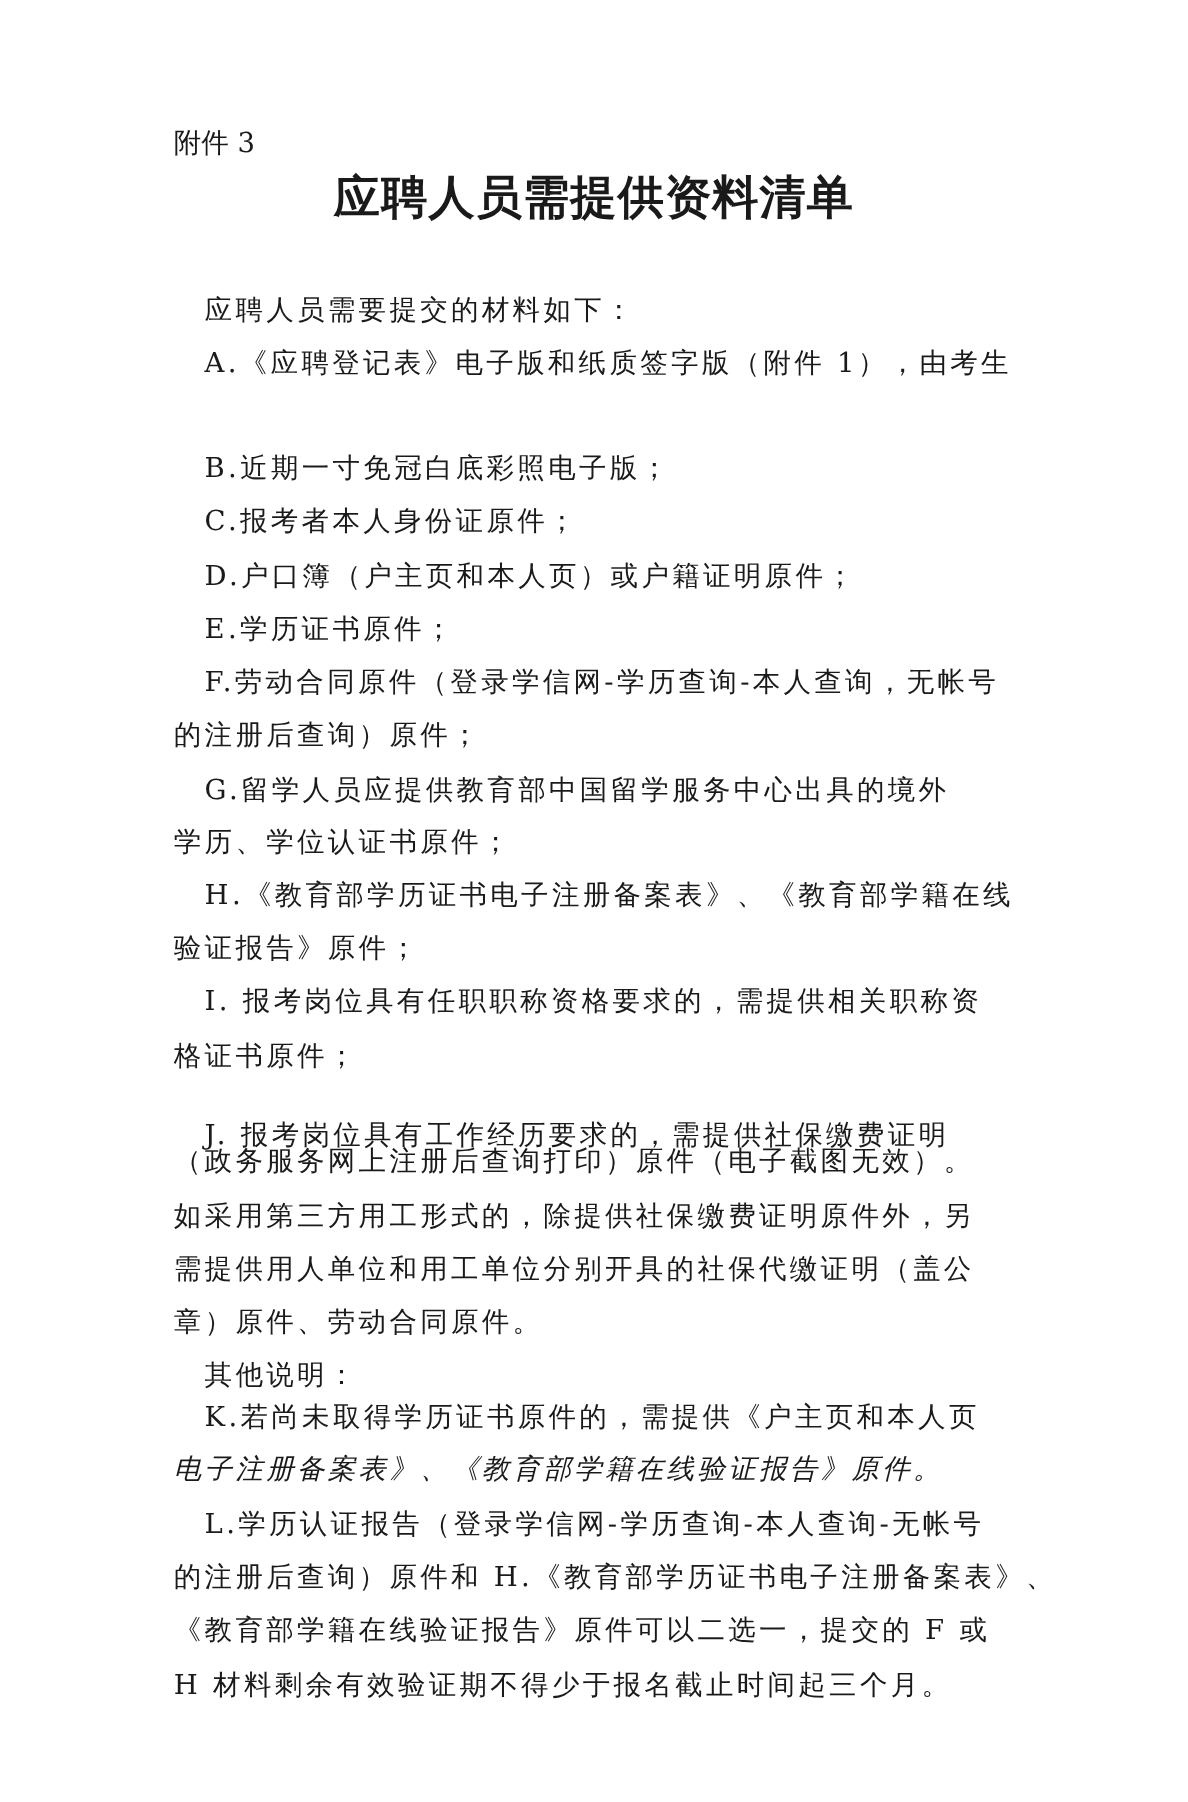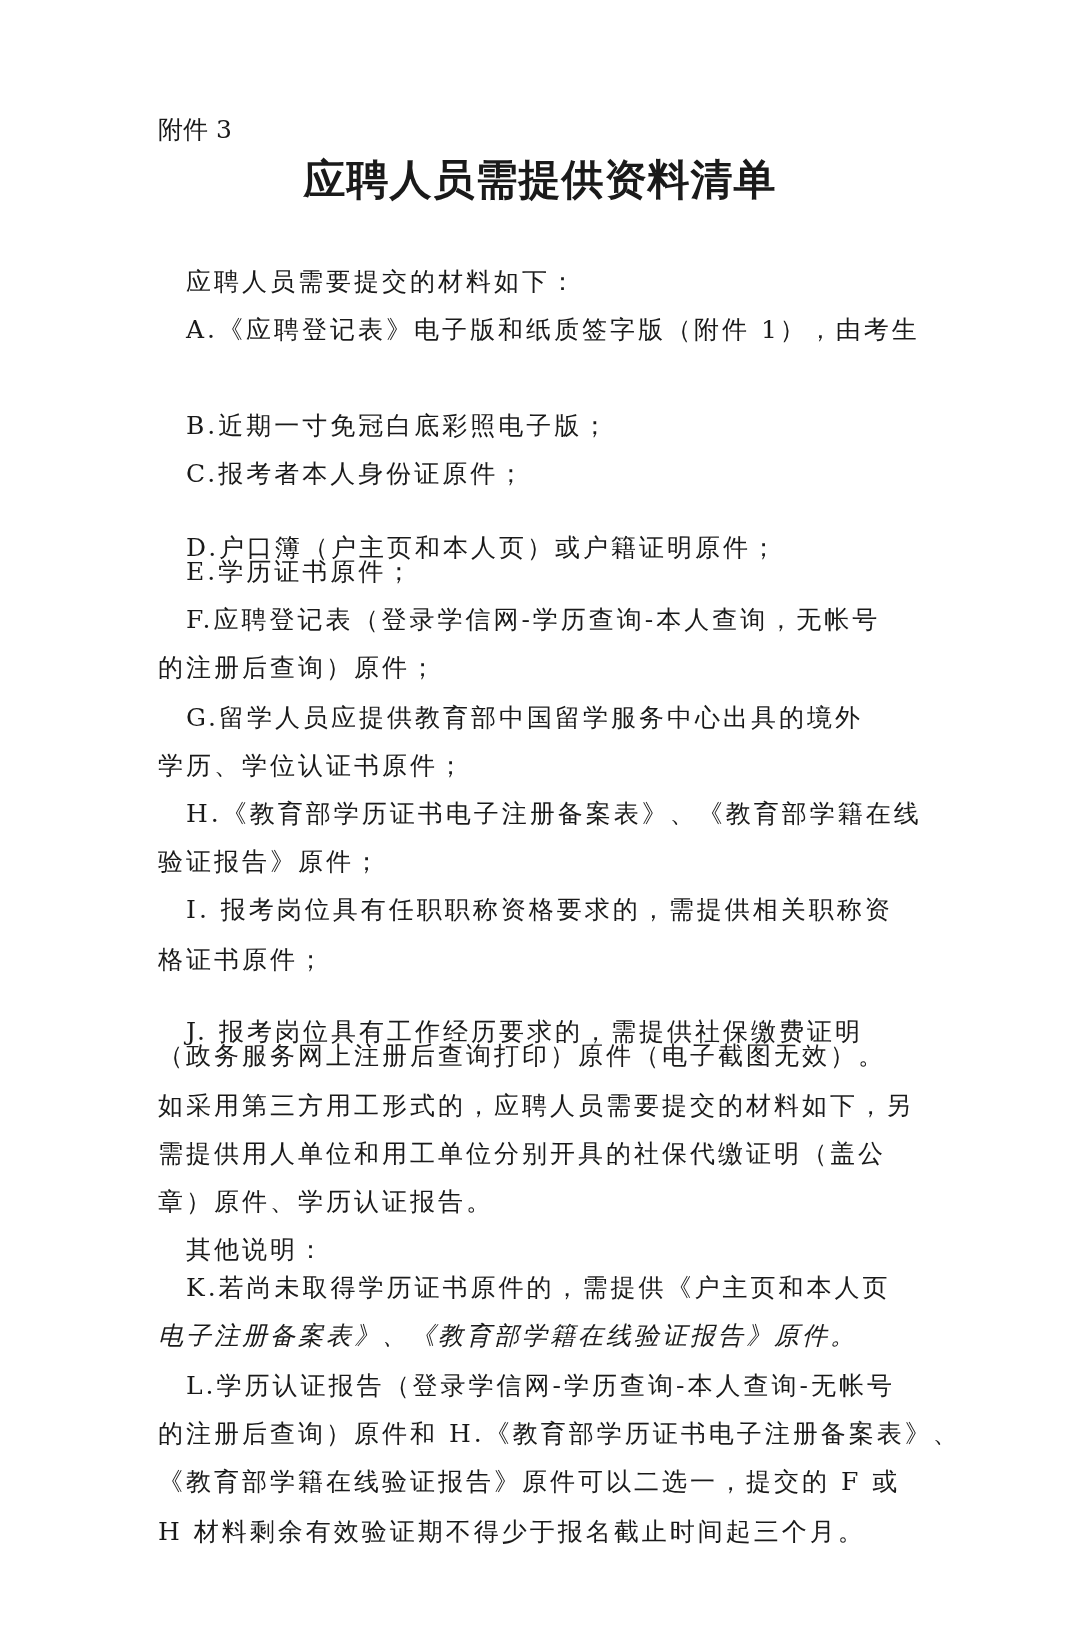--- a/index.html
+++ b/index.html
@@ -60,35 +60,35 @@
 <body>
 
 <div class="page">
   <div class="attach-label">附件 3</div>
   <div class="doc-title">应聘人员需提供资料清单</div>
 
   <div class="line indent" style="top: 252px;">应聘人员需要提交的材料如下：</div>
   <div class="line indent" style="top: 300px;">A.《应聘登记表》电子版和纸质签字版（附件 1），由考生</div>
   <div class="line indent" style="top: 396px;">B.近期一寸免冠白底彩照电子版；</div>
   <div class="line indent" style="top: 444px;">C.报考者本人身份证原件；</div>
-  <div class="line indent" style="top: 494px; margin-top: 24px;">D.户口簿（户主页和本人页）或户籍证明原件；</div>
+  <div class="line indent" style="top: 494px;">D.户口簿（户主页和本人页）或户籍证明原件；</div>
   <div class="line indent" style="top: 542px;">E.学历证书原件；</div>
-  <div class="line indent" style="top: 590px;">F.应聘登记表（登录学信网-学历查询-本人查询，无帐号</div>
+  <div class="line indent" style="top: 590px;">F.劳动合同原件（登录学信网-学历查询-本人查询，无帐号</div>
   <div class="line" style="top: 638px;">的注册后查询）原件；</div>
   <div class="line indent" style="top: 688px;">G.留学人员应提供教育部中国留学服务中心出具的境外</div>
   <div class="line" style="top: 736px;">学历、学位认证书原件；</div>
   <div class="line indent" style="top: 784px;">H.《教育部学历证书电子注册备案表》、《教育部学籍在线</div>
   <div class="line" style="top: 832px;">验证报告》原件；</div>
   <div class="line indent" style="top: 880px;">I. 报考岗位具有任职职称资格要求的，需提供相关职称资</div>
   <div class="line" style="top: 930px;">格证书原件；</div>
   <div class="line indent" style="top: 978px; margin-top: 24px;">J. 报考岗位具有工作经历要求的，需提供社保缴费证明</div>
   <div class="line" style="top: 1026px;">（政务服务网上注册后查询打印）原件（电子截图无效）。</div>
-  <div class="line" style="top: 1076px;">如采用第三方用工形式的，应聘人员需要提交的材料如下，另</div>
+  <div class="line" style="top: 1076px;">如采用第三方用工形式的，除提供社保缴费证明原件外，另</div>
   <div class="line" style="top: 1124px;">需提供用人单位和用工单位分别开具的社保代缴证明（盖公</div>
-  <div class="line" style="top: 1172px;">章）原件、学历认证报告。</div>
+  <div class="line" style="top: 1172px;">章）原件、劳动合同原件。</div>
   <div class="line indent" style="top: 1220px;">其他说明：</div>
   <div class="line indent" style="top: 1258px;">K.若尚未取得学历证书原件的，需提供《户主页和本人页</div>
   <div class="line" style="top: 1306px; font-style: italic;">电子注册备案表》、《教育部学籍在线验证报告》原件。</div>
   <div class="line indent" style="top: 1356px; text-align: center;">L.学历认证报告（登录学信网-学历查询-本人查询-无帐号</div>
   <div class="line" style="top: 1404px;">的注册后查询）原件和 H.《教育部学历证书电子注册备案表》、</div>
   <div class="line" style="top: 1452px;">《教育部学籍在线验证报告》原件可以二选一，提交的 F 或</div>
   <div class="line" style="top: 1502px;">H 材料剩余有效验证期不得少于报名截止时间起三个月。</div>
 </div>
 
 </body></html>

